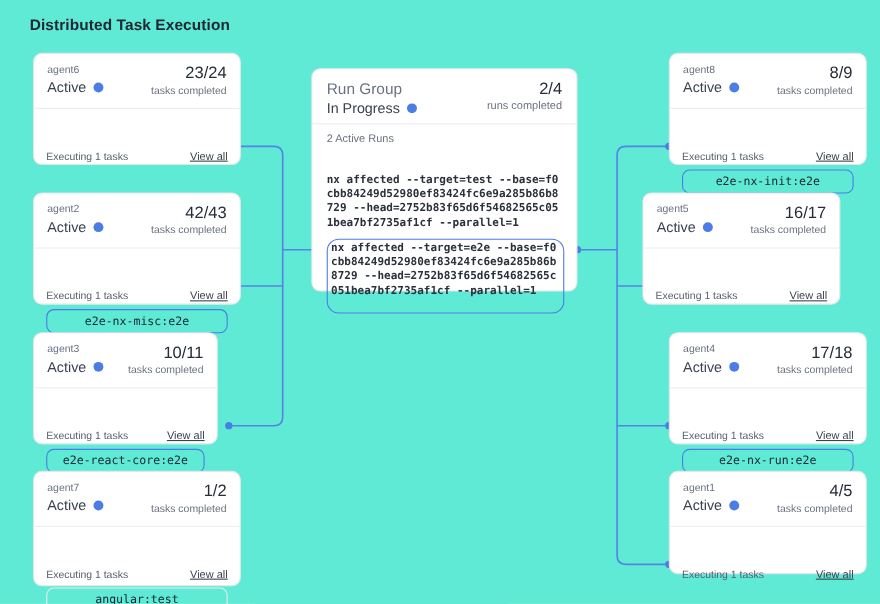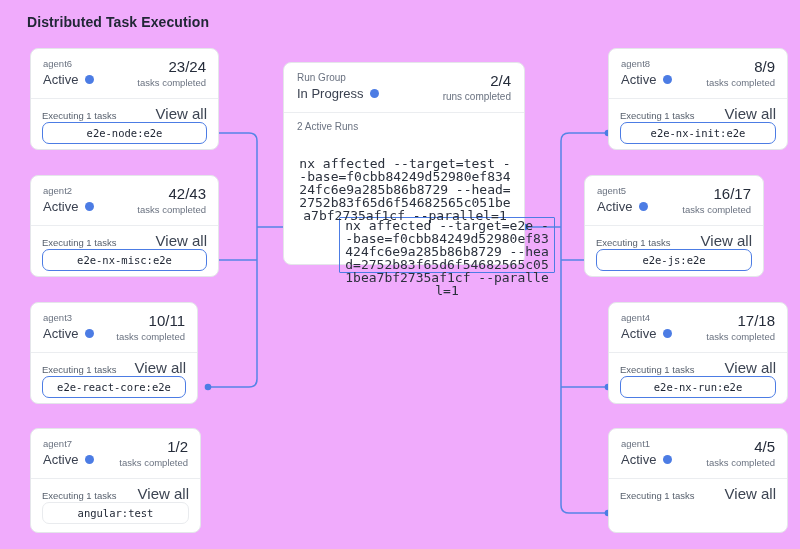--- a/index.html
+++ b/index.html
@@ -1,18 +1,18 @@
 <!DOCTYPE html>
 <html><head>
 <meta charset="utf-8">
 <style>
   * { margin:0; padding:0; box-sizing:border-box; }
   html,body { background:#fff; }
   .canvas {
-    position:relative; width:800px; height:549px; background:#f0abfc;
+    position:relative; width:800px; height:549px; background:#5eead4;
     font-family:"Liberation Sans", sans-serif; overflow:hidden;
   }
   .page-title {
     position:absolute; left:27px; top:14px;
     font-size:14px; font-weight:bold; color:#212736; letter-spacing:.1px;
   }
   svg.connectors { position:absolute; left:0; top:0; pointer-events:none; }
 
   .card {
     position:absolute; background:#fff; border:1px solid #e4e6ea; border-radius:8px;
@@ -24,42 +24,42 @@
   .head-left .small-label { font-size:9.5px; color:#6a7280; margin-bottom:3px; }
   .status-line { font-size:13px; color:#3a4150; display:flex; align-items:center; }
   .dot {
     display:inline-block; width:9px; height:9px; border-radius:50%;
     background:#4c7ce4; margin-left:7px;
   }
   .head-right { text-align:right; }
   .head-right .count { font-size:15px; color:#252c3a; margin-bottom:2px; }
   .head-right .caption { font-size:9.5px; color:#6a7280; }
 
-  .card-body { padding:6px 11px 16px 11px; }
+  .card-body { padding:6px 11px 16px 11px;margin-top:32px; }
   .exec-row { display:flex; justify-content:space-between; align-items:baseline; height:13px; }
   .exec-label { font-size:9.5px; color:#565f6c; }
-  .view-all { font-size:15px; color:#3c4452; cursor:pointer; }
+  .view-all { font-size:10px; color:#3c4452; text-decoration:underline; cursor:pointer; }
   .pill {
     margin-top:4px; height:22px; line-height:20px; text-align:center;
     border:1.4px solid #4c7ce4; border-radius:7px;
     font-family:"DejaVu Sans Mono", monospace; font-size:10.5px; color:#1b2230;
     white-space:nowrap; overflow:hidden; cursor:pointer;
   }
   .pill.plain { border-color:#e9ebee; }
 
   
   .center-body { padding:8px 13px 0 13px; }
   .active-runs { font-size:10px; color:#6a7280; height:12px; margin-bottom:24px; }
   .cmd {
-    font-family:"DejaVu Sans Mono", monospace; font-size:13px; line-height:13px;
-    color:#2a303c; text-align:center; word-break:break-all; width:216px;
+    font-family:"DejaVu Sans Mono", monospace; font-size:10px; line-height:13px;
+    color:#2a303c; text-align:left; word-break:break-all; width:216px;font-weight:bold;
   }
   .cmd.first { height:52px; margin-bottom:8px; }
   .cmd.highlight {
-    border:1.4px solid #4c7ce4; border-radius:1px; padding:1px 3px; height:56px; cursor:pointer;margin-left:42px;
+    border:1.4px solid #4c7ce4; border-radius:11px; padding:1px 3px; height:68px; cursor:pointer;
   }
 </style>
 </head>
 <body>
 
 <div class="canvas">
 
   <div class="page-title">Distributed Task Execution</div>
 
   <svg class="connectors" width="800" height="549" viewBox="0 0 800 549">
@@ -97,21 +97,20 @@
       <div class="head-right">
         <div class="count">23/24</div>
         <div class="caption">tasks completed</div>
       </div>
     </div>
     <div class="card-body">
       <div class="exec-row">
         <span class="exec-label">Executing 1 tasks</span>
         <a class="view-all">View all</a>
       </div>
-      <div class="pill">e2e-node:e2e</div>
     </div>
   </div>
 
   <div class="card" style="left:30px;top:175px;width:189px;height:102px">
     <div class="card-head">
       <div class="head-left">
         <div class="small-label">agent2</div>
         <div class="status-line">
             <span>Active</span>
             <span class="dot"></span>
@@ -147,21 +146,21 @@
     </div>
     <div class="card-body">
       <div class="exec-row">
         <span class="exec-label">Executing 1 tasks</span>
         <a class="view-all">View all</a>
       </div>
       <div class="pill">e2e-react-core:e2e</div>
     </div>
   </div>
 
-  <div class="card" style="left:30px;top:428px;width:171px;height:105px">
+  <div class="card" style="left:30px;top:428px;width:189px;height:105px">
     <div class="card-head">
       <div class="head-left">
         <div class="small-label">agent7</div>
         <div class="status-line">
             <span>Active</span>
             <span class="dot"></span>
           </div>
       </div>
       <div class="head-right">
         <div class="count">1/2</div>
@@ -173,21 +172,21 @@
         <span class="exec-label">Executing 1 tasks</span>
         <a class="view-all">View all</a>
       </div>
       <div class="pill plain">angular:test</div>
     </div>
   </div>
 
   <div class="card" style="left:283px;top:62px;width:242px;height:203px">
     <div class="card-head" style="padding-left:13px;padding-right:13px">
       <div class="head-left">
-        <div class="small-label" style="font-size:10px">Run Group</div>
+        <div class="small-label" style="font-size:14px">Run Group</div>
         <div class="status-line">
             <span>In Progress</span>
             <span class="dot"></span>
           </div>
       </div>
       <div class="head-right">
         <div class="count">2/4</div>
         <div class="caption" style="font-size:10px">runs completed</div>
       </div>
     </div>
@@ -233,21 +232,20 @@
       <div class="head-right">
         <div class="count">16/17</div>
         <div class="caption">tasks completed</div>
       </div>
     </div>
     <div class="card-body">
       <div class="exec-row">
         <span class="exec-label">Executing 1 tasks</span>
         <a class="view-all">View all</a>
       </div>
-      <div class="pill">e2e-js:e2e</div>
     </div>
   </div>
 
   <div class="card" style="left:608px;top:302px;width:180px;height:102px">
     <div class="card-head">
       <div class="head-left">
         <div class="small-label">agent4</div>
         <div class="status-line">
             <span>Active</span>
             <span class="dot"></span>
@@ -260,21 +258,21 @@
     </div>
     <div class="card-body">
       <div class="exec-row">
         <span class="exec-label">Executing 1 tasks</span>
         <a class="view-all">View all</a>
       </div>
       <div class="pill">e2e-nx-run:e2e</div>
     </div>
   </div>
 
-  <div class="card" style="left:608px;top:428px;width:180px;height:105px">
+  <div class="card" style="left:608px;top:428px;width:180px;height:94px">
     <div class="card-head">
       <div class="head-left">
         <div class="small-label">agent1</div>
         <div class="status-line">
             <span>Active</span>
             <span class="dot"></span>
           </div>
       </div>
       <div class="head-right">
         <div class="count">4/5</div>

